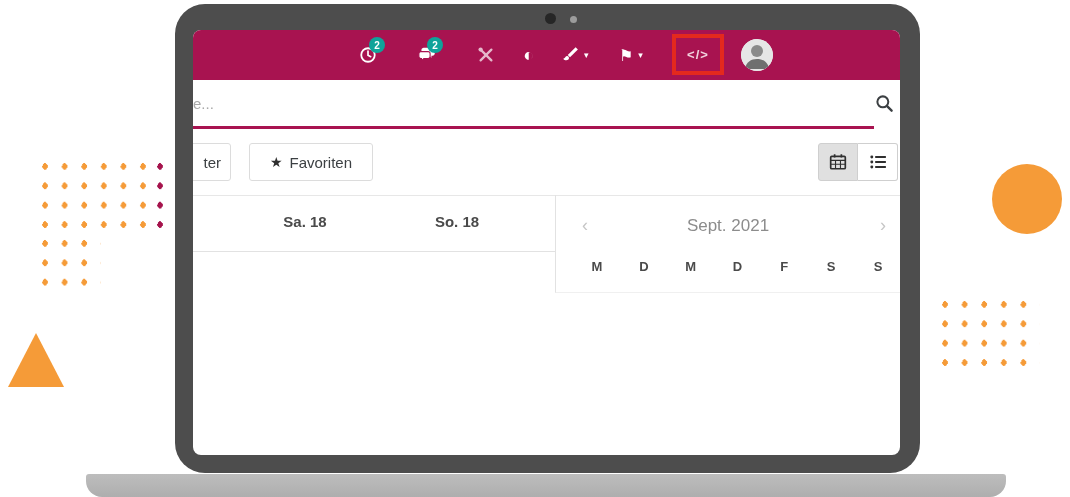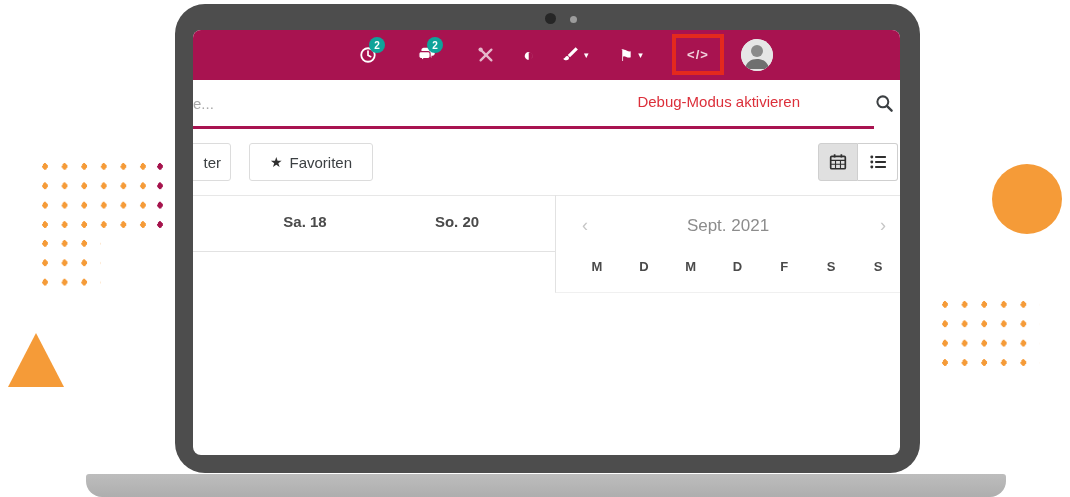--- a/index.html
+++ b/index.html
@@ -164,21 +164,20 @@
             <circle cx="16" cy="16" r="16" fill="#e6e6e6"></circle>
             <circle cx="16" cy="12" r="6" fill="#8a8a8a"></circle>
             <path d="M4 30c1-7 6-10 12-10s11 3 12 10z" fill="#6f6f6f"></path>
           </svg>
         </span>
 
       </div>
 
       <div class="search-row">
         <span class="placeholder-frag">e...</span>
-        <span class="debug-link">Debug-Modus aktivieren</span>
         <span class="search-ico">
           <svg width="19" height="19" viewBox="0 0 16 16">
               <circle cx="6.6" cy="6.6" r="4.6" fill="none" stroke="#3c4043" stroke-width="1.7"></circle>
               <path d="M10.2 10.2L14 14" stroke="#3c4043" stroke-width="2" stroke-linecap="round"></path>
             </svg>
         </span>
         <div class="search-underline"></div>
       </div>
 
       <div class="btn" id="btn-filter">
@@ -202,21 +201,21 @@
               <circle cx="2.5" cy="8" r="1.3" fill="#2f2f2f"></circle>
               <circle cx="2.5" cy="12.5" r="1.3" fill="#2f2f2f"></circle>
             <path d="M5.5 3.5H15M5.5 8H15M5.5 12.5H15" stroke="#2f2f2f" stroke-width="1.8"></path>
           </svg>
         </div>
       </div>
 
       <div class="cal-region"></div>
       <div class="cal-main-head">
         <span class="day-label" id="day-1">Sa. 18</span>
-        <span class="day-label" id="day-2">So. 20</span>
+        <span class="day-label" id="day-2">So. 18</span>
       </div>
 
       <div class="mini-cal">
         <span class="mini-nav" id="mini-prev">‹</span>
         <div class="mini-title">Sept. 2021</div>
         <span class="mini-nav" id="mini-next">›</span>
         <div class="mini-weekdays">
           <span>M</span>
           <span>D</span>
           <span>M</span>

